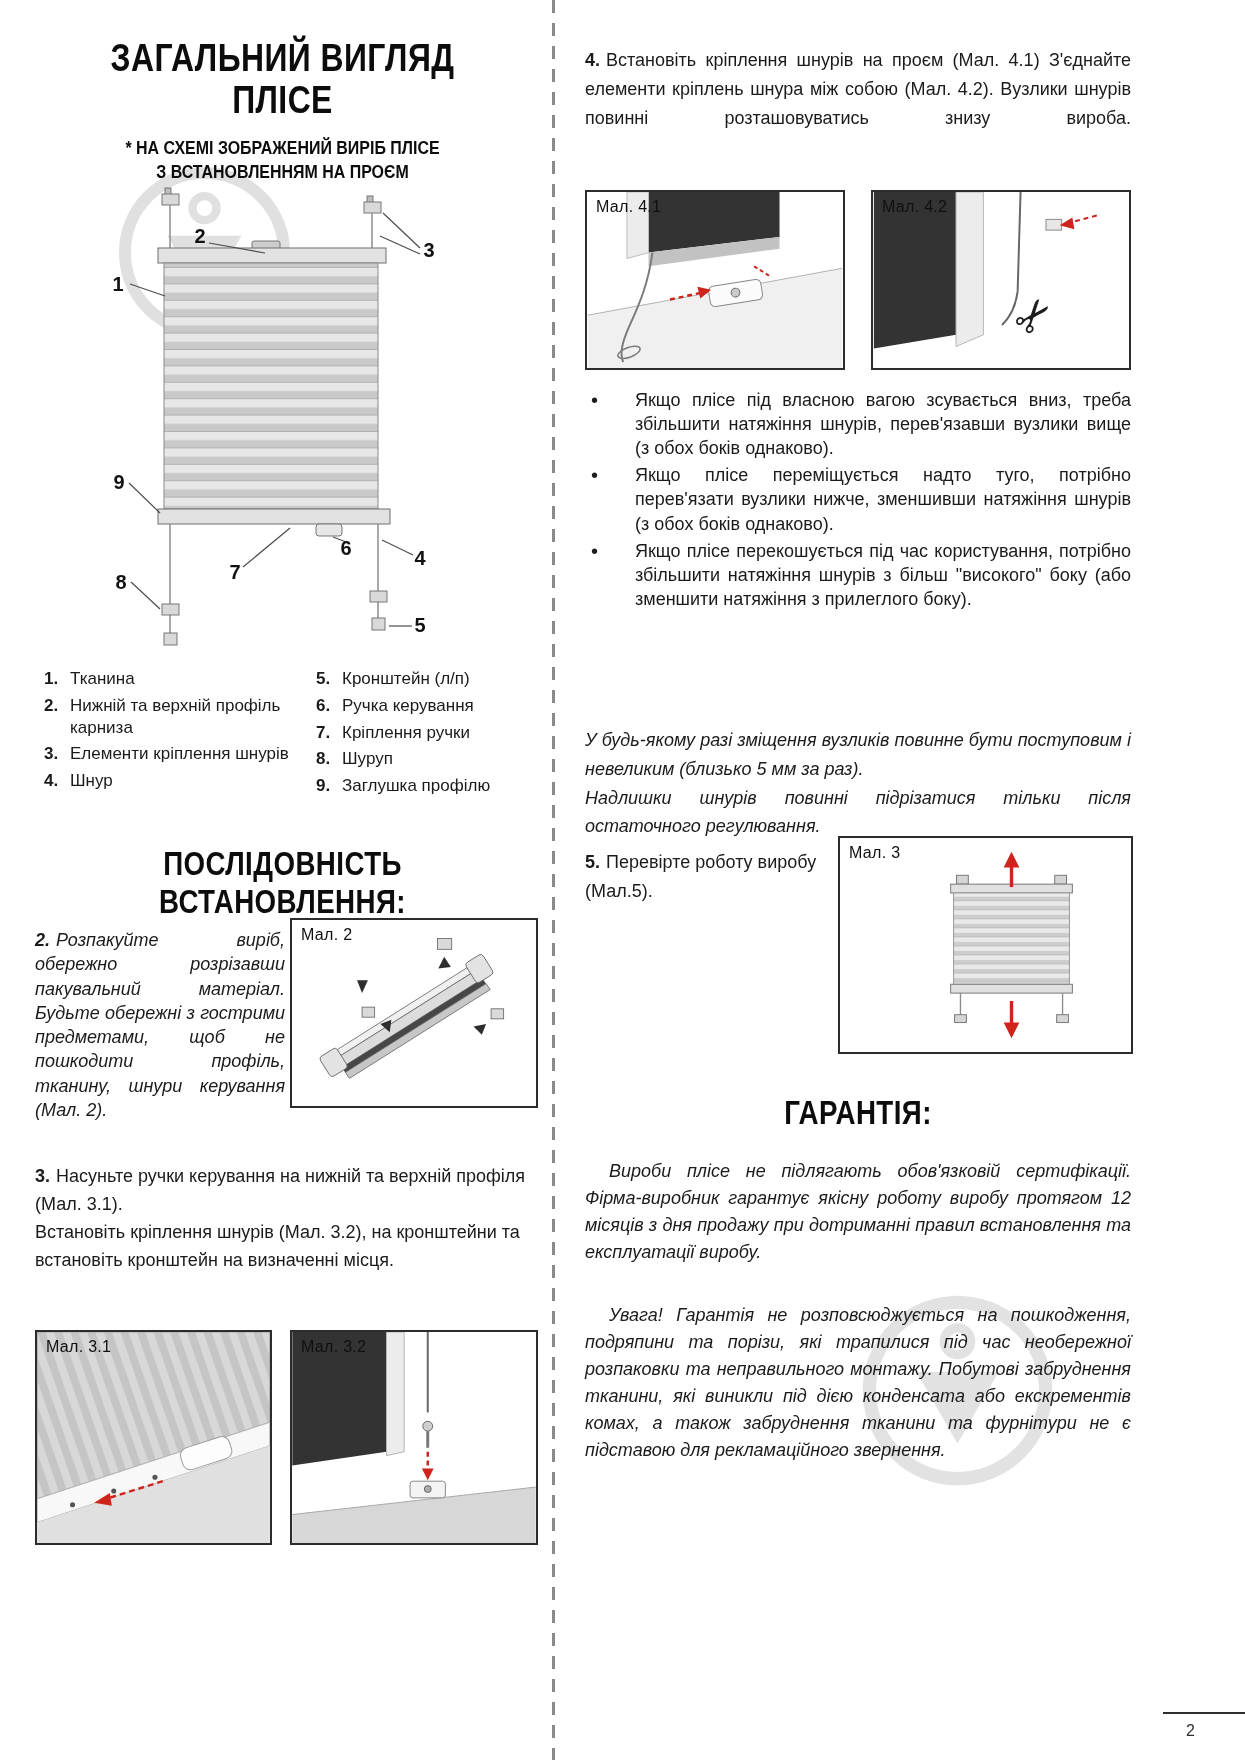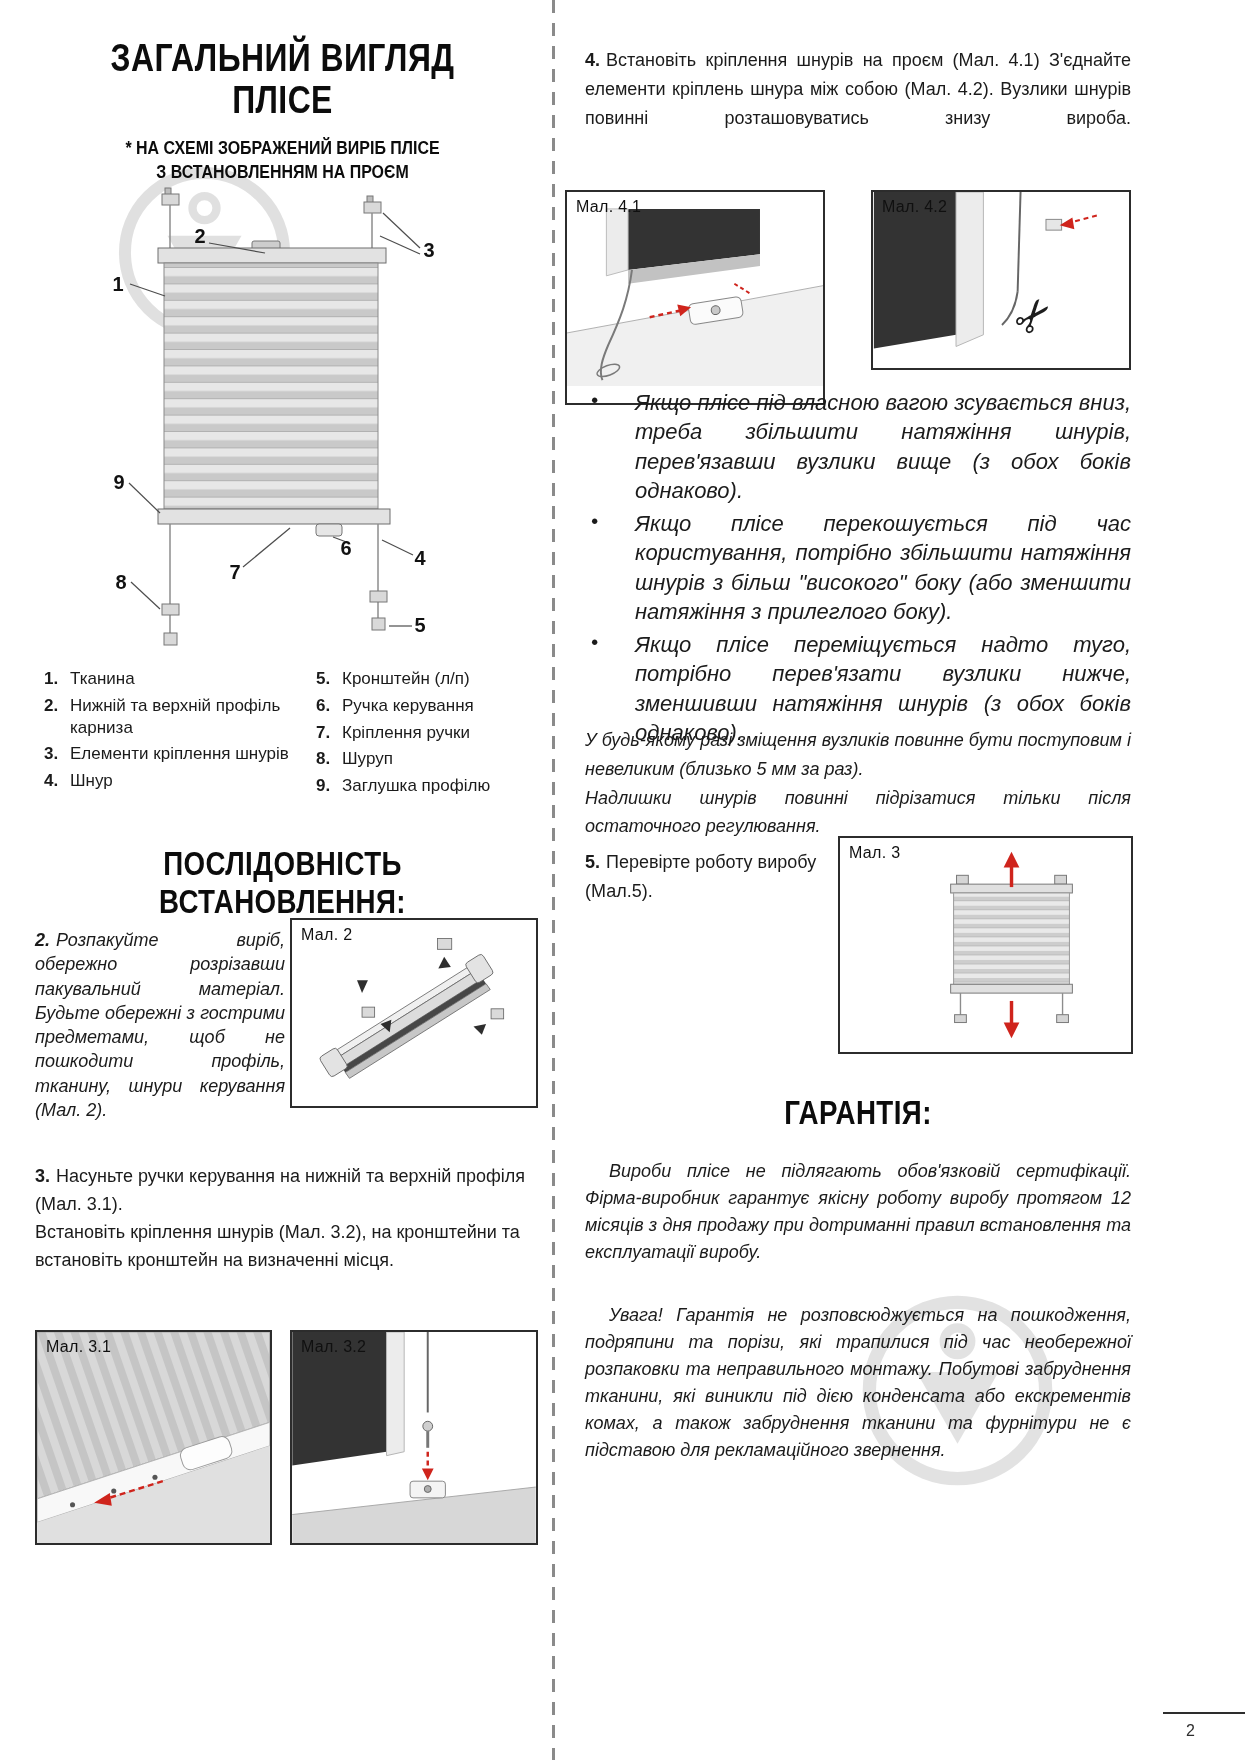--- a/index.html
+++ b/index.html
@@ -22,21 +22,21 @@
   .lh135 { line-height:1.35; }
   .lh15 { line-height:1.5; }
   .lh16 { line-height:1.6; }
   .bnum { font-weight:700; margin-right:6px; }
   .figbox { border:2px solid #2c2c2c; background:#fff; }
   .figbox svg.fill { position:absolute; left:0; top:0; width:100%; height:100%; }
   .figlabel { position:absolute; top:6px; left:9px; font-size:16px; color:#101010; letter-spacing:.3px; }
   .legend-item { display:flex; font-size:17px; line-height:1.28; margin-bottom:5px; }
   .legend-item b { flex:0 0 26px; }
   ul.bullets { list-style:none; }
-  ul.bullets li { position:relative; padding-left:50px; margin-bottom:3px; text-align:justify; font-size:22px; line-height:1.34;font-style:italic; }
+  ul.bullets li { position:relative; padding-left:50px; margin-bottom:3px; text-align:justify; font-size:18px; line-height:1.34; }
   ul.bullets li::before { content:"\2022"; position:absolute; left:6px; top:-1px; font-size:20px; }
   .divider {
     position:absolute; left:552px; top:0; width:2.5px; height:1760px;
     background:repeating-linear-gradient(#8a8a8a 0 13px, transparent 13px 23px);
   }
   .co text { font-weight:700; font-size:20px; fill:#111; text-anchor:middle; font-family:"Liberation Sans",sans-serif; }
   .watermark { opacity:.5; }
   .indent { text-indent:24px; }
   .footer-line { border-top:2px solid #2d2d2d; }
   .page-num { font-size:16px; color:#2d2d2d; }
@@ -237,21 +237,21 @@
     <line x1="138" y1="122" x2="138" y2="142" stroke="#cf241c" stroke-width="2.5" stroke-dasharray="5 4"></line>
     <polygon points="138,151 132,139 144,139" fill="#cf241c"></polygon>
   </svg>
   <div class="figlabel">Мал. 3.2</div>
 </div>
 
 <p class="abs body-text just-all lh16" style="left:585px; top:46px; width:546px;">
   <b class="bnum">4.</b><span>Встановіть кріплення шнурів на проєм (Мал. 4.1) З'єднайте елементи кріплень шнура між собою (Мал. 4.2). Вузлики шнурів повинні розташовуватись знизу вироба.</span>
 </p>
 
-<div class="figbox abs" style="left:565px; top:190px; width:260px; height:215px;">
+<div class="figbox abs" style="left:585px; top:190px; width:260px; height:180px;">
   <svg class="fill" viewBox="0 0 260 180">
     <rect width="260" height="180" fill="#ffffff"></rect>
     <polygon points="62,0 196,0 196,46 62,62" fill="#333333"></polygon>
     <polygon points="62,62 196,46 196,58 62,76" fill="#c2c2c2"></polygon>
     <polygon points="40,0 62,0 62,62 40,68" fill="#ececec" stroke="#bbbbbb"></polygon>
     <polygon points="0,126 260,78 260,180 0,180" fill="#f0f0f0"></polygon>
     <line x1="0" y1="126" x2="260" y2="78" stroke="#b0b0b0"></line>
     <g transform="rotate(-9 150 103)">
       <rect x="124" y="93" width="54" height="21" rx="5" fill="#fbfbfb" stroke="#888"></rect>
       <circle cx="151" cy="103" r="4.5" fill="#c9c9c9" stroke="#666"></circle>
@@ -274,22 +274,22 @@
     <polygon points="190,34 203,26 205,38" fill="#cf241c"></polygon>
     <line x1="150" y1="0" x2="147" y2="102" stroke="#666" stroke-width="2"></line>
     <path d="M147,102 q-3,22 -16,34" fill="none" stroke="#666" stroke-width="2"></path>
     <text x="140" y="142" font-size="46" fill="#1d1d1d" transform="rotate(-50 162 122)">✂</text>
   </svg>
   <div class="figlabel">Мал. 4.2</div>
 </div>
 
 <ul class="bullets abs" style="left:585px; top:388px; width:546px;">
   <li>Якщо плісе під власною вагою зсувається вниз, треба збільшити натяжіння шнурів, перев'язавши вузлики вище (з обох боків однаково).</li>
+  <li>Якщо плісе переміщується надто туго, потрібно перев'язати вузлики нижче, зменшивши натяжіння шнурів (з обох боків однаково).</li>
   <li>Якщо плісе перекошується під час користування, потрібно збільшити натяжіння шнурів з більш "високого" боку (або зменшити натяжіння з прилеглого боку).</li>
-  <li>Якщо плісе переміщується надто туго, потрібно перев'язати вузлики нижче, зменшивши натяжіння шнурів (з обох боків однаково).</li>
 </ul>
 
 <div class="abs body-text just lh16" style="left:585px; top:726px; width:546px;">
   <div>У будь-якому разі зміщення вузликів повинне бути поступовим і невеликим (близько 5 мм за раз).</div>
   <div>Надлишки шнурів повинні підрізатися тільки після остаточного регулювання.</div>
 </div>
 
 <p class="abs body-text lh16" style="left:585px; top:848px; width:240px;">
   <b class="bnum">5.</b><span>Перевірте роботу виробу (Мал.5).</span>
 </p>

